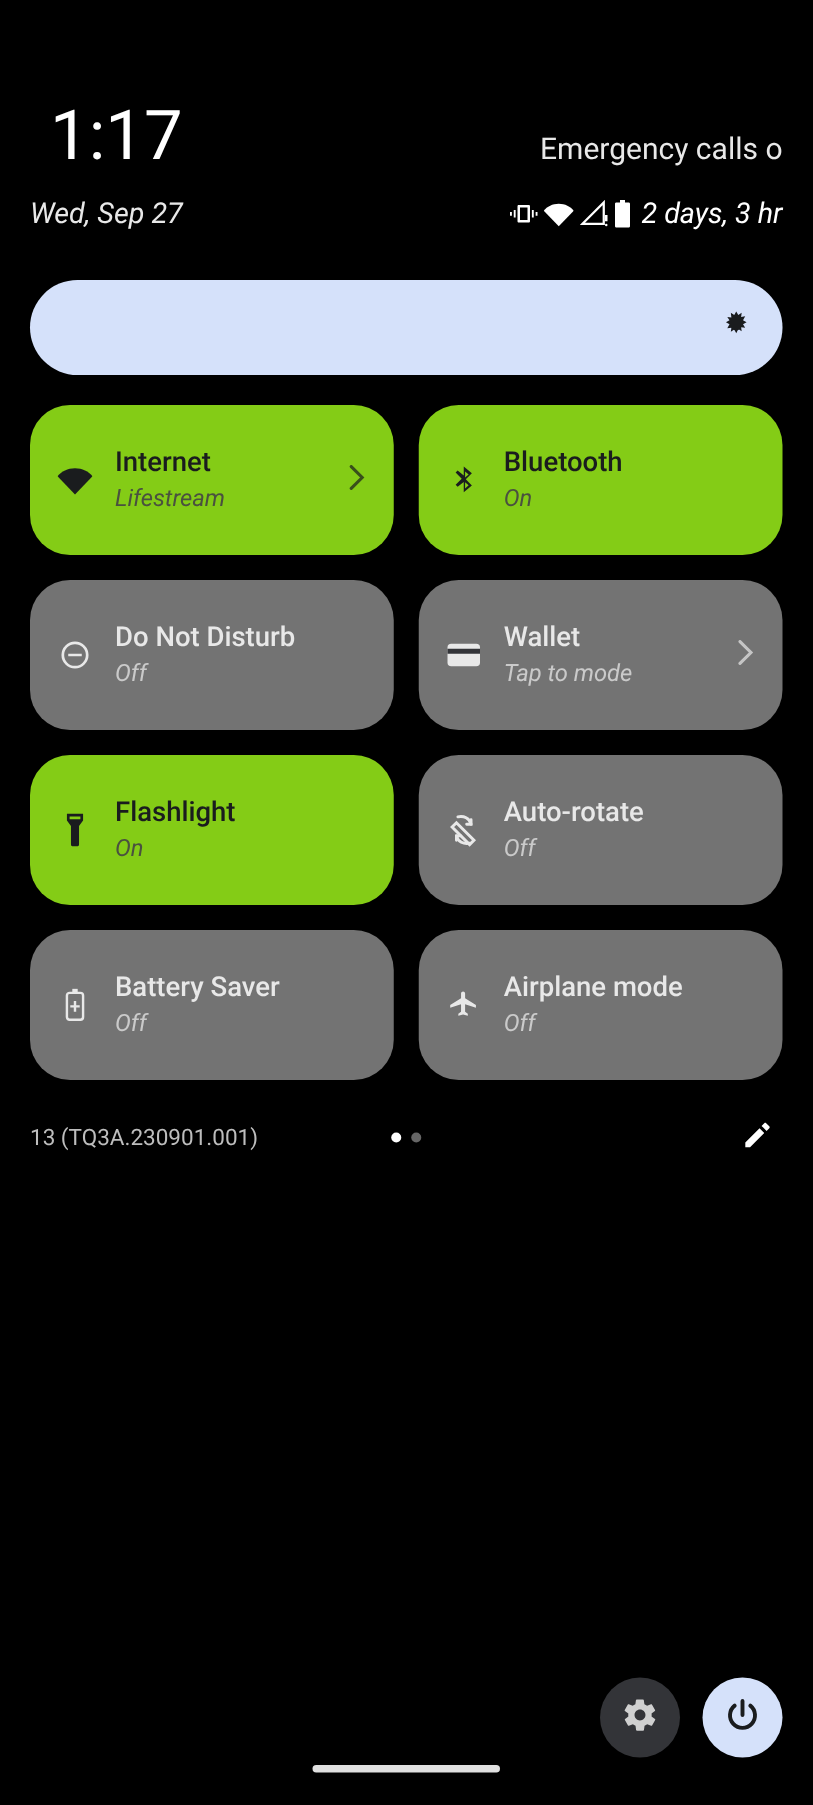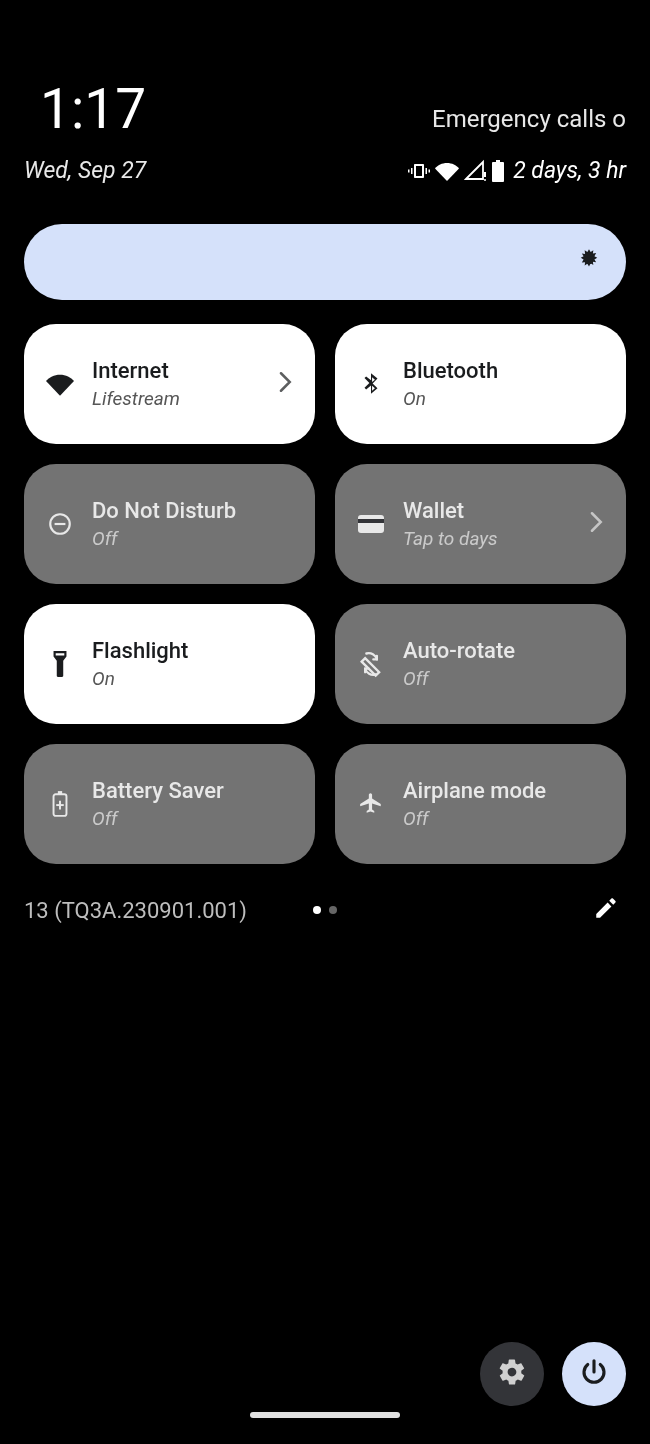--- a/index.html
+++ b/index.html
@@ -60,36 +60,36 @@
     padding: 24px 24px 0 24px;
   }
   .tile {
     height: 120px;
     border-radius: 32px;
     display: flex;
     align-items: center;
     padding: 0 22px;
     gap: 18px;
   }
-  .tile.active { background: #ffffff; color: #1a1c1e; }
+  .tile.active { background: #84cc16; color: #1a1c1e; }
   .tile.inactive { background: #737373; color: #e8e8e8; }
   .tile .icon-slot { flex: 0 0 28px; width: 28px; display:flex; align-items:center; justify-content:center; }
   .tile .labels { flex: 1 1 auto; min-width: 0; }
   .tile .title { font-size: 22px; font-weight: 500; }
   .tile .sub { font-size: 19px; opacity: 0.75; margin-top: 4px; font-style: italic; }
   .tile.active .sub { color: #444; opacity: 0.9; }
   .tile .chev { flex: 0 0 auto; opacity: 0.7; }
 
   .footer-line {
     display: flex;
     align-items: center;
     padding: 26px 24px 0 24px;
     position: relative;
   }
-  .build { font-size: 22px; color: #bdbdbd; flex: 0 0 auto; }
+  .build { font-size: 18px; color: #bdbdbd; flex: 0 0 auto; }
   .dots { position: absolute; left: 50%; transform: translateX(-50%); display: flex; gap: 8px; }
   .dot { width: 8px; height: 8px; border-radius: 50%; background: #666; }
   .dot.active { background: #fff; }
   .edit-btn { margin-left: auto; width: 40px; height: 40px; display:flex; align-items:center; justify-content:center; }
 
   .bottom-bar {
     position: absolute;
     bottom: 24px;
     left: 0; right: 0;
     height: 90px;
@@ -214,21 +214,21 @@
 
   <div class="tile inactive">
     <span class="icon-slot">
       <svg width="28" height="22" viewBox="0 0 28 20" fill="#e8e8e8">
           <rect x="1" y="1" width="26" height="18" rx="3"></rect>
           <rect x="1" y="5" width="26" height="4" fill="#333438"></rect>
         </svg>
     </span>
     <div class="labels">
       <div class="title">Wallet</div>
-      <div class="sub">Tap to days</div>
+      <div class="sub">Tap to mode</div>
     </div>
     <span class="chev">
       <svg width="14" height="20" viewBox="0 0 10 16">
           <path d="M1 1l7 7-7 7" stroke="#e8e8e8" stroke-width="2" fill="none" stroke-linecap="round"></path>
         </svg>
     </span>
   </div>
 
   <div class="tile active">
     <span class="icon-slot">

